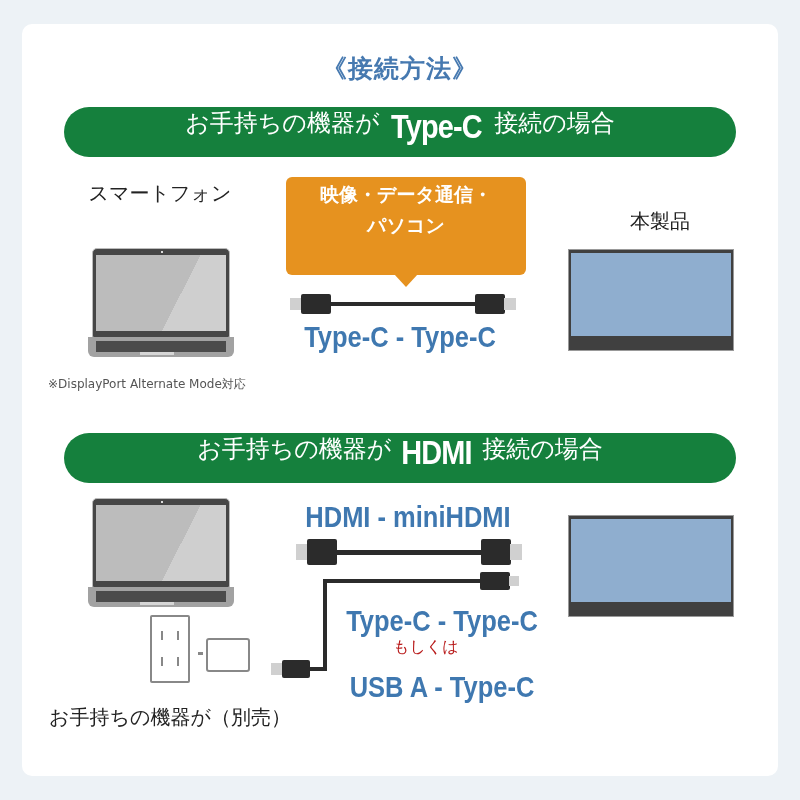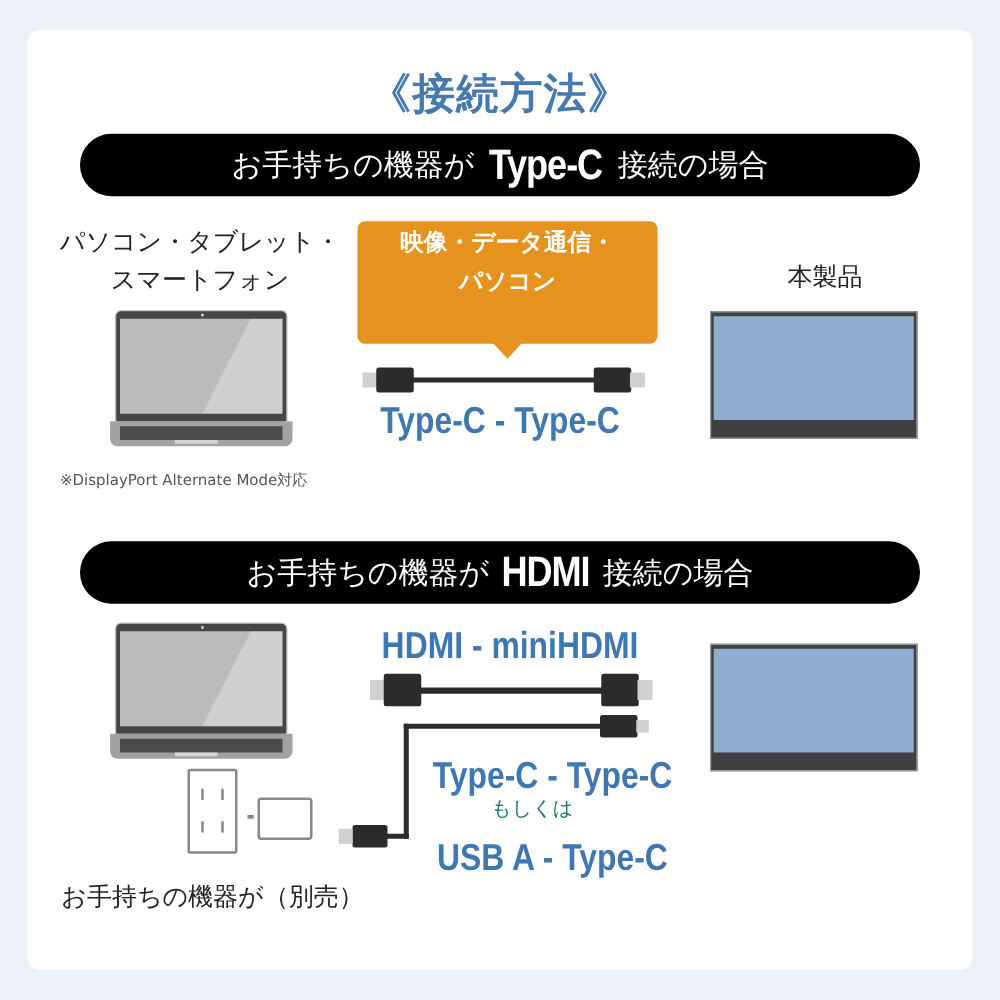--- a/index.html
+++ b/index.html
@@ -1,30 +1,30 @@
 <!DOCTYPE html>
 <html><head>
 <meta charset="utf-8">
 <style>
   html, body { margin:0; padding:0; }
   body { width:800px; height:800px; background:#edf2f6; position:relative; overflow:hidden;
          font-family:"DejaVu Sans","Liberation Sans",sans-serif; }
   .card { position:absolute; left:22px; top:24px; width:756px; height:752px; background:#fff; border-radius:10px; }
   .abs { position:absolute; }
-  .title { left:0; width:800px; top:52px; text-align:center; color:#4679b0; font-size:34px; font-weight:bold; letter-spacing:1px; }
-  .banner { left:64px; width:672px; height:50px; background:#000000; border-radius:25px; color:#fff;
-            display:flex; align-items:center; justify-content:center; font-size:24px; }
+  .title { left:0; width:800px; top:52px; text-align:center; color:#4679b0; font-size:25px; font-weight:bold; letter-spacing:1px; }
+  .banner { left:64px; width:672px; height:50px; background:#15803d; border-radius:25px; color:#fff;
+            display:flex; align-items:flex-start; justify-content:center; font-size:24px; }
   .banner .hl { font-family:"Liberation Sans",sans-serif; font-weight:bold; font-size:34px; margin:0 4px; transform:scaleX(0.85); display:inline-block; letter-spacing:-1px; }
   .label { color:#222; font-size:20px; text-align:center; line-height:30px; }
   .bubble { left:286px; top:177px; width:240px; height:98px; background:#e6921f; border-radius:6px; color:#fff;
             font-size:19px; font-weight:bold; text-align:center; line-height:31px; padding-top:2px; box-sizing:border-box; }
   .bubble-tail { left:394px; top:274px; width:0; height:0; border-left:12px solid transparent; border-right:12px solid transparent; border-top:13px solid #e6921f; }
   .cable-name { color:#3f78b0; font-family:"Liberation Sans",sans-serif; font-weight:bold; font-size:30px; text-align:center; transform:scaleX(0.85); transform-origin:center; }
   .note { color:#555; font-size:12px; }
-  .small { color:#0f766e; font-size:16px; }
+  .small { color:#b91c1c; font-size:16px; }
   
   .laptop { width:146px; height:112px; }
   .laptop .lid { position:absolute; left:4px; top:0; width:138px; height:90px; background:#464646; border-radius:5px 5px 2px 2px; border:1px solid #bbb; box-sizing:border-box; }
   .laptop .scr { position:absolute; left:3px; top:6px; width:130px; height:76px; background:linear-gradient(117deg,#bcbcbc 0%,#bcbcbc 62%,#cfcfcf 62%,#cfcfcf 100%); }
   .laptop .cam { position:absolute; left:68px; top:2px; width:2px; height:2px; background:#ddd; }
   .laptop .base { position:absolute; left:0; top:89px; width:146px; height:20px; background:#a2a2a2; border-radius:0 0 6px 6px; }
   .laptop .kb { position:absolute; left:8px; top:93px; width:130px; height:11px; background:#4b4b4b; }
   .laptop .pad { position:absolute; left:52px; top:104px; width:34px; height:3px; background:#d6d6d6; }
   
   .monitor { width:166px; height:102px; background:#404040; border:1px solid #999; box-sizing:border-box; }
@@ -41,21 +41,20 @@
 
 <div class="abs title">《接続方法》</div>
 
 <div class="abs banner" style="top:107px;">
   <span>お手持ちの機器が</span>
   <span class="hl">Type-C</span>
   <span>接続の場合</span>
 </div>
 
 <div class="abs label" style="left:40px; top:178px; width:240px;">
-  <div>パソコン・タブレット・</div>
   <div>スマートフォン</div>
 </div>
 
 <div class="abs laptop" style="left:88px; top:248px;">
   <div class="lid">
       <div class="scr"></div>
       <div class="cam"></div>
     </div>
   <div class="base"></div>
     <div class="kb"></div>

